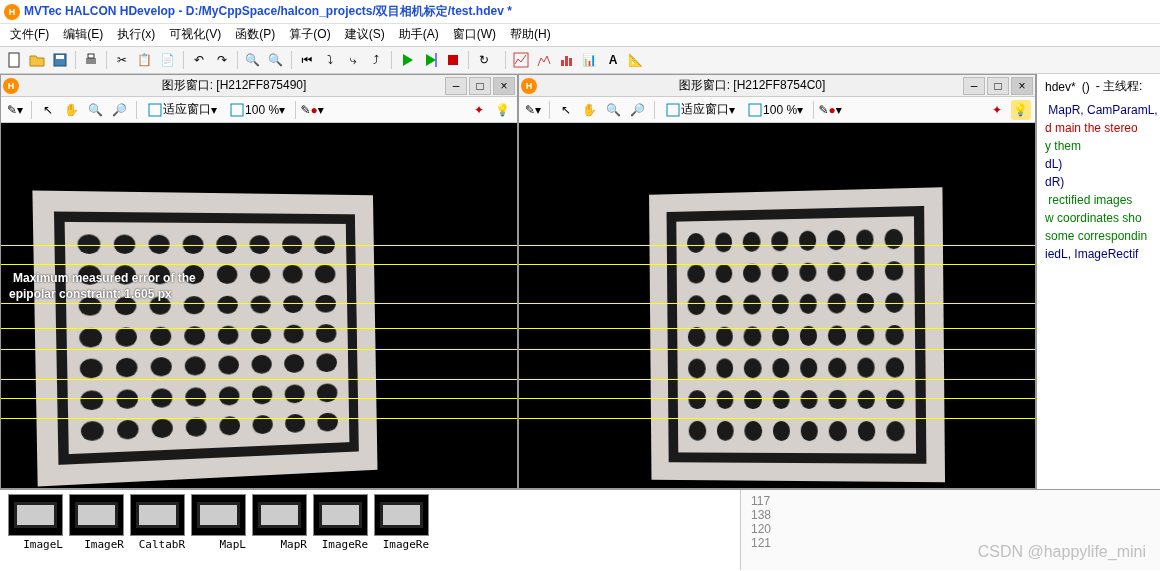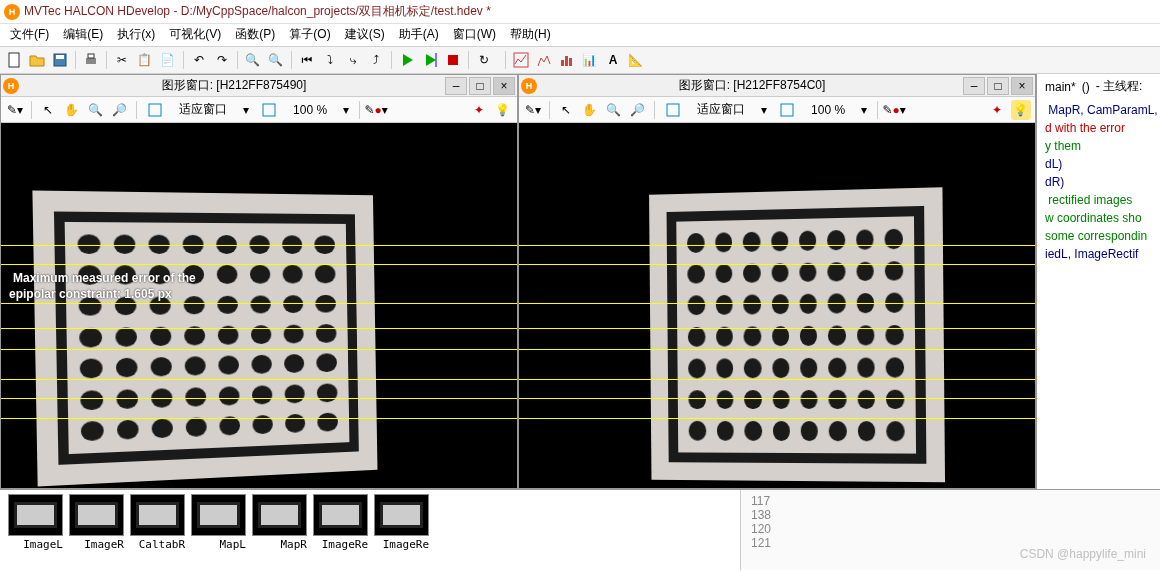--- a/index.html
+++ b/index.html
@@ -1,33 +1,33 @@
 <!DOCTYPE html>
 <html><head>
 <meta charset="utf-8">
 <style>
 * { margin: 0; padding: 0; box-sizing: border-box; font-family: "Microsoft YaHei", Arial, sans-serif; font-size: 12px; }
 body { background: #fff; width: 1160px; height: 571px; overflow: hidden; position: relative; }
 .titlebar { height: 24px; display: flex; align-items: center; padding: 0 4px; background: #fff; border-bottom: 1px solid #e0e0e0; }
 .app-icon { width: 16px; height: 16px; background: #ff8c00; border-radius: 50%; display: flex; align-items: center; justify-content: center; color: #fff; font-size: 9px; font-weight: bold; margin-right: 4px; }
-.title-text { color: #7f1d1d; }
+.title-text { color: #1d4ed8; font-weight: bold; }
 .menubar { height: 22px; display: flex; background: #fff; padding: 0 4px; gap: 2px; }
 .menubar span { padding: 2px 6px; cursor: default; }
 .toolbar { height: 28px; display: flex; align-items: center; background: #f5f5f5; border-top: 1px solid #d0d0d0; border-bottom: 1px solid #d0d0d0; padding: 0 4px; gap: 3px; }
 .tb-btn { width: 20px; height: 20px; display: flex; align-items: center; justify-content: center; }
 .sep { width: 1px; height: 18px; background: #ccc; margin: 0 2px; }
 
 .workspace { display: flex; height: 416px; border-bottom: 1px solid #999; }
 .gwin { flex: 0 0 518px; position: relative; border: 1px solid #999; display: flex; flex-direction: column; }
 .gwin-title { height: 22px; background: #f0f0f0; display: flex; align-items: center; border-bottom: 1px solid #ccc; }
 .gwin-title .app-icon { margin-left: 2px; }
 .gwin-title-text { flex: 1; text-align: center; }
 .win-ctrl { width: 22px; height: 18px; background: #e0e0e0; display: flex; align-items: center; justify-content: center; margin-right: 2px; border: 1px solid #bbb; }
 .gwin-toolbar { height: 26px; display: flex; align-items: center; gap: 4px; padding: 0 4px; border-bottom: 1px solid #ccc; background: #fafafa; }
-.zoom-combo { display: flex; align-items: center; gap: 16px; padding: 0 4px; }
+.zoom-combo { display: flex; align-items: center; gap: 0; padding: 0 4px; }
 .gview { flex: 1; background: #000; position: relative; overflow: hidden; }
 
 .calib-board { position: absolute; background: #d5d0cc; }
 .calib-inner { position: absolute; border: 10px solid #1a1a1a; }
 .dot-grid { position: absolute; display: grid; grid-template-columns: repeat(8, 1fr); grid-template-rows: repeat(7, 1fr); }
 .dot { width: 100%; height: 100%; display: flex; align-items: center; justify-content: center; }
 .dot::before { content: ''; width: 62%; height: 62%; background: #1a1a1a; border-radius: 50%; }
 .epi-line { position: absolute; left: 0; right: 0; height: 1px; background: #ffff00; }
 .overlay-text { position: absolute; color: #fff; font-size: 12px; font-weight: bold; text-shadow: 0 0 2px #000; }
 
@@ -40,21 +40,21 @@
 .kw-red { color: #c00000; }
 
 .bottom { display: flex; height: 80px; }
 .thumbs { display: flex; gap: 6px; padding: 4px 8px; flex: 1; }
 .thumb { width: 55px; display: flex; flex-direction: column; align-items: flex-end; }
 .thumb-img { width: 55px; height: 42px; background: #000; border: 1px solid #888; position: relative; }
 .thumb-board { position: absolute; top: 18%; left: 10%; right: 10%; bottom: 18%; background: #ccc; border: 3px solid #222; }
 .thumb-label { font-size: 11px; margin-top: 2px; font-family: Consolas, monospace; }
 .lnums { width: 420px; border-left: 1px solid #ccc; padding: 4px 10px; font-family: Consolas, monospace; color: #888; background: #fafafa; }
 
-.watermark { position: absolute; right: 14px; bottom: 10px; color: #c0c0c0; font-size: 12px; text-align: right; }
+.watermark { position: absolute; right: 14px; bottom: 10px; color: #c0c0c0; font-size: 16px; text-align: right; }
 
 
 svg { width: 16px; height: 16px; }
 </style>
 </head>
 <body>
 
 <div class="titlebar">
   <span class="app-icon">H</span>
   <span class="title-text">MVTec HALCON HDevelop - D:/MyCppSpace/halcon_projects/双目相机标定/test.hdev *</span>
@@ -372,27 +372,27 @@
         <div class="epi-line" style="top: 205px;"></div>
         <div class="epi-line" style="top: 226px;"></div>
         <div class="epi-line" style="top: 256px;"></div>
         <div class="epi-line" style="top: 275px;"></div>
         <div class="epi-line" style="top: 295px;"></div>
       </div>
   </div>
 
   <div class="code-panel">
     <div class="code-head">
-      <span>main*</span>
+      <span>hdev*</span>
       <span>()</span>
       <span>- 主线程:</span>
     </div>
     <div class="code-body" id="code-body">
         <div class="code-line kw-navy"> MapR, CamParamL,</div>
-        <div class="code-line kw-red">d with the error</div>
+        <div class="code-line kw-red">d main the stereo</div>
         <div class="code-line"></div>
         <div class="code-line"></div>
         <div class="code-line kw-green">y them</div>
         <div class="code-line kw-navy">dL)</div>
         <div class="code-line kw-navy">dR)</div>
         <div class="code-line kw-green"> rectified images</div>
         <div class="code-line kw-green">w coordinates sho</div>
         <div class="code-line kw-green">some correspondin</div>
         <div class="code-line kw-navy">iedL, ImageRectif</div>
       </div>

